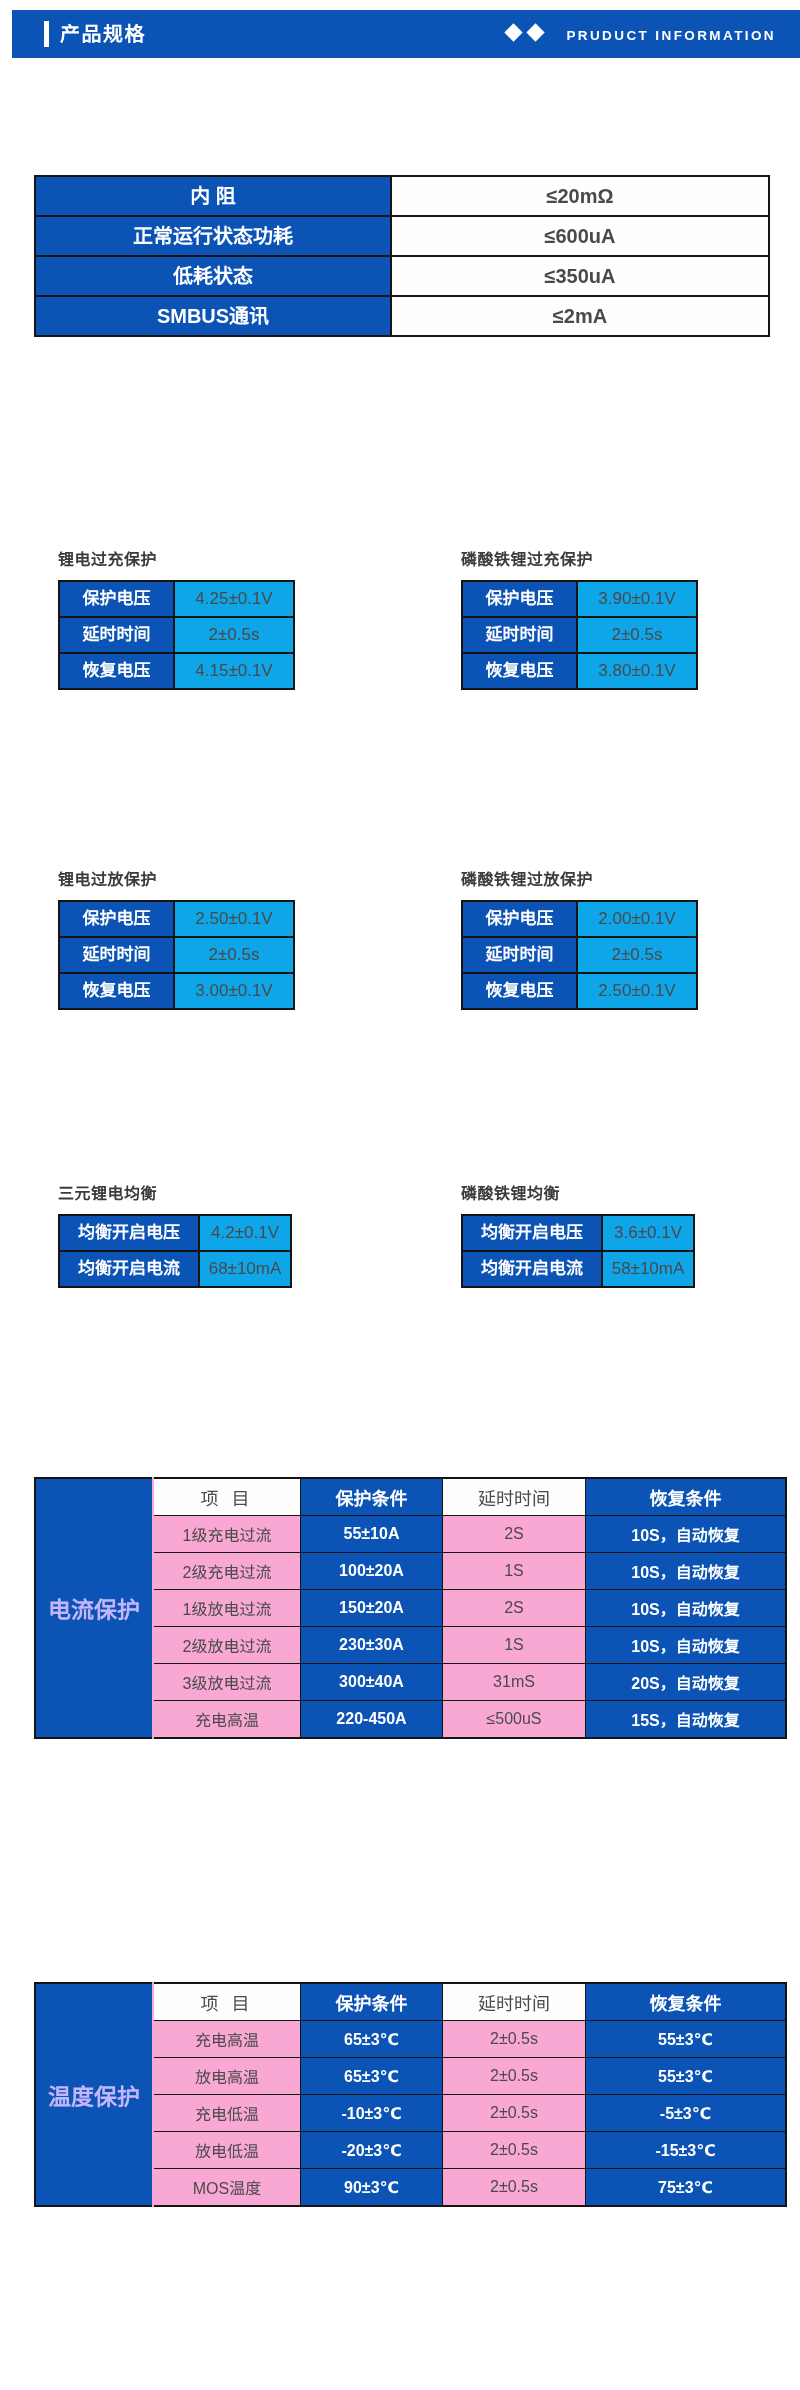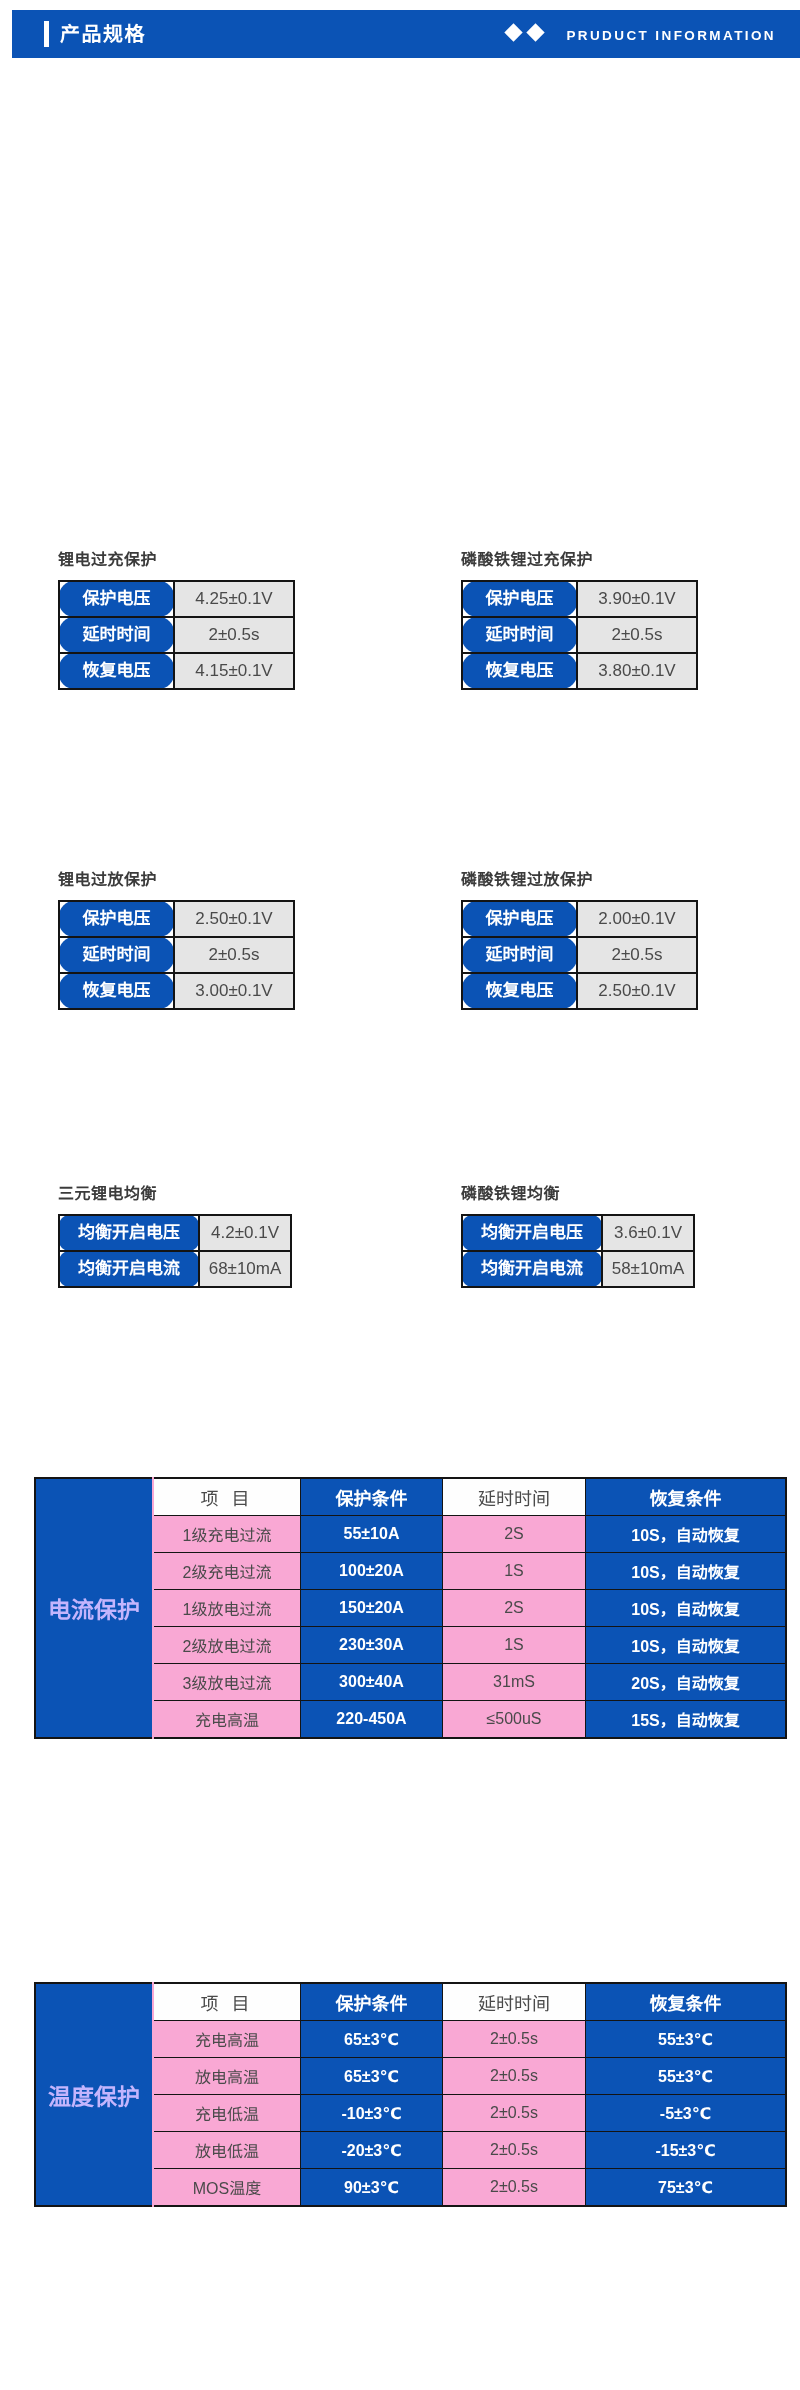--- a/index.html
+++ b/index.html
@@ -105,21 +105,21 @@
     background: #0b53b5;
     color: #ffffff;
     font-weight: 700;
   }
   .cell-white {
     background: #fefefe;
     color: #4a4a4a;
     font-weight: 700;
   }
   .cell-white-thin {
-    background: #e5e5e5;
+    background: #0ea5e9;
     color: #4a4a4a;
     font-weight: 400;
   }
 
   
   .t1-wrap {
     position: absolute;
     left: 34px;
     top: 175px;
   }
@@ -145,25 +145,25 @@
   .sub-title {
     font-size: 16px;
     font-weight: 700;
     color: #3b3b3b;
     margin-bottom: 10px;
     letter-spacing: 0.5px;
     white-space: nowrap;
   }
 
   .t-small td { height: 34px; font-size: 17px; }
-  .t-small .c-label { width: 105px; border-radius: 15px; }
+  .t-small .c-label { width: 105px; }
   .t-small .c-value { width: 110px; }
 
   .t-bal td { height: 34px; font-size: 17px; }
-  .t-bal .c-label { width: 130px; border-radius: 10px; }
+  .t-bal .c-label { width: 130px; }
   .t-bal .c-value { width: 82px; }
 
   
   .t-big-wrap {
     position: absolute;
     left: 34px;
   }
   .t-big {
     border-collapse: collapse;
     table-layout: fixed;
@@ -218,20 +218,42 @@
     </div>
     <div class="header-right">
       <div class="diamonds">
         <span class="diamond"></span>
         <span class="diamond"></span>
       </div>
       <div class="header-subtitle">PRUDUCT INFORMATION</div>
     </div>
   </div>
 
+  <div class="t1-wrap">
+    <table class="spec-table t1">
+      <tbody>
+        <tr>
+          <td class="cell-blue c-label">内  阻</td>
+          <td class="cell-white c-value">≤20mΩ</td>
+        </tr>
+        <tr>
+          <td class="cell-blue c-label">正常运行状态功耗</td>
+          <td class="cell-white c-value">≤600uA</td>
+        </tr>
+        <tr>
+          <td class="cell-blue c-label">低耗状态</td>
+          <td class="cell-white c-value">≤350uA</td>
+        </tr>
+        <tr>
+          <td class="cell-blue c-label">SMBUS通讯</td>
+          <td class="cell-white c-value">≤2mA</td>
+        </tr>
+      </tbody>
+    </table>
+  </div>
 
   <div class="group" style="top:546px;">
     <div class="col-left">
       <div class="sub-title">锂电过充保护</div>
       <table class="spec-table t-small">
         <tbody>
           <tr>
             <td class="cell-blue c-label">保护电压</td>
             <td class="cell-white-thin c-value">4.25±0.1V</td>
           </tr>

